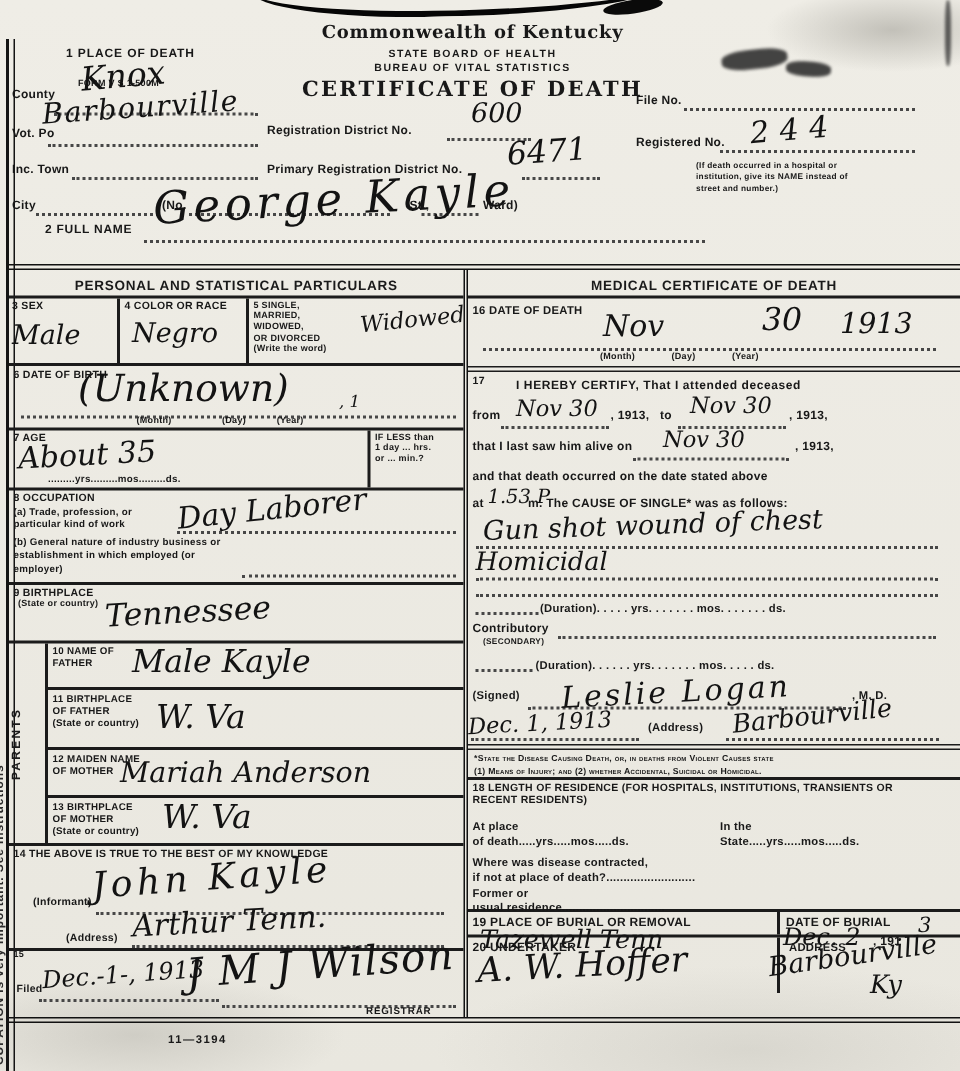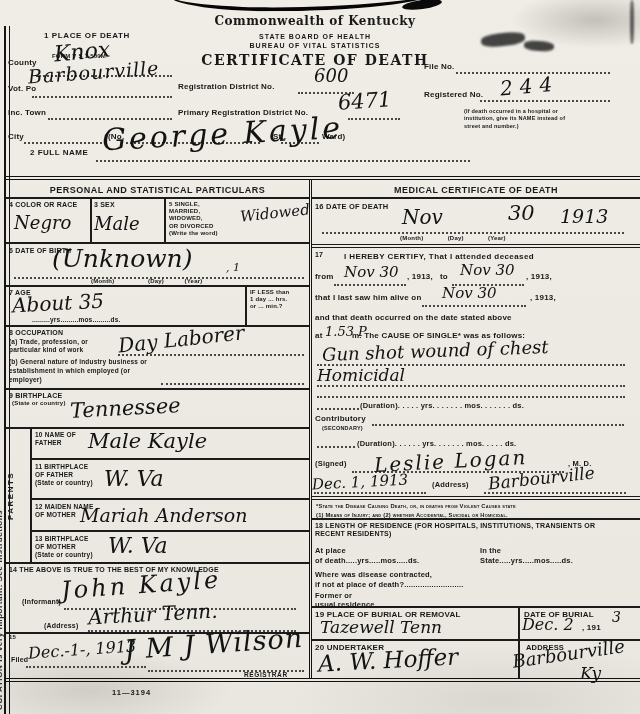--- a/index.html
+++ b/index.html
@@ -96,27 +96,27 @@
   <div class="pl s8" style="left:30px;top:148px;letter-spacing:.5px;">2 FULL NAME</div>
   <div class="dt" style="left:96px;top:160px;width:374px;"></div>
   <div class="hw" style="left:102px;top:119px;font-size:30px;letter-spacing:3px;transform:rotate(-3deg);">George Kayle</div>
 
   <div class="main">
 
     <div class="colL">
       <div class="coltitle" style="height:19px;">PERSONAL AND STATISTICAL PARTICULARS</div>
 
       <div class="row flex" style="height:45px;">
+        <div class="cell" style="width:74px;border-right:2px solid #1b1b1b;">
+          <div class="pl" style="left:2px;top:2px;">3 SEX</div>
+          <div class="hw" style="left:2px;top:16px;font-size:18px;">Male</div>
+        </div>
         <div class="cell" style="width:86px;border-right:2px solid #1b1b1b;">
           <div class="pl" style="left:3px;top:2px;width:70px;">4 COLOR OR RACE</div>
           <div class="hw" style="left:8px;top:15px;font-size:18px;">Negro</div>
-        </div>
-        <div class="cell" style="width:74px;border-right:2px solid #1b1b1b;">
-          <div class="pl" style="left:2px;top:2px;">3 SEX</div>
-          <div class="hw" style="left:2px;top:16px;font-size:18px;">Male</div>
         </div>
         <div class="cell" style="flex:1;">
           <div class="pl s6 prl" style="left:3px;top:2px;width:80px;">5 SINGLE,
 MARRIED,
 WIDOWED,
 OR DIVORCED
 (Write the word)</div>
           <div class="hw" style="left:74px;top:7px;font-size:15px;transform:rotate(-6deg);">Widowed</div>
         </div>
       </div>
@@ -275,21 +275,21 @@
         <div class="pl s75" style="left:3px;top:26px;">At place</div>
         <div class="pl s75" style="left:3px;top:36px;">of death.....yrs.....mos.....ds.</div>
         <div class="pl s75" style="left:168px;top:26px;">In the</div>
         <div class="pl s75" style="left:168px;top:36px;">State.....yrs.....mos.....ds.</div>
         <div class="pl s75" style="left:3px;top:50px;">Where was disease contracted,</div>
         <div class="pl s75" style="left:3px;top:60px;">if not at place of death?..........................</div>
         <div class="pl s75" style="left:3px;top:71px;">Former or</div>
         <div class="pl s75" style="left:3px;top:80px;">usual residence..............................</div>
       </div>
 
-      <div class="row flex" style="height:33px;align-items:center;">
+      <div class="row flex" style="height:17px;align-items:center;">
         <div class="cell" style="flex:1;border-right:2px solid #1b1b1b;">
           <div class="pl s8" style="left:3px;top:2px;">19 PLACE OF BURIAL OR REMOVAL</div>
           <div class="hw" style="left:8px;top:11px;font-size:17px;">Tazewell Tenn</div>
         </div>
         <div class="cell" style="width:120px;">
           <div class="pl s8" style="left:4px;top:2px;">DATE OF BURIAL</div>
           <div class="hw" style="left:2px;top:9px;font-size:16px;">Dec. 2</div>
           <div class="pl s8" style="left:62px;top:15px;">, 191</div>
           <div class="hw" style="left:92px;top:2px;font-size:14px;">3</div>
         </div>

